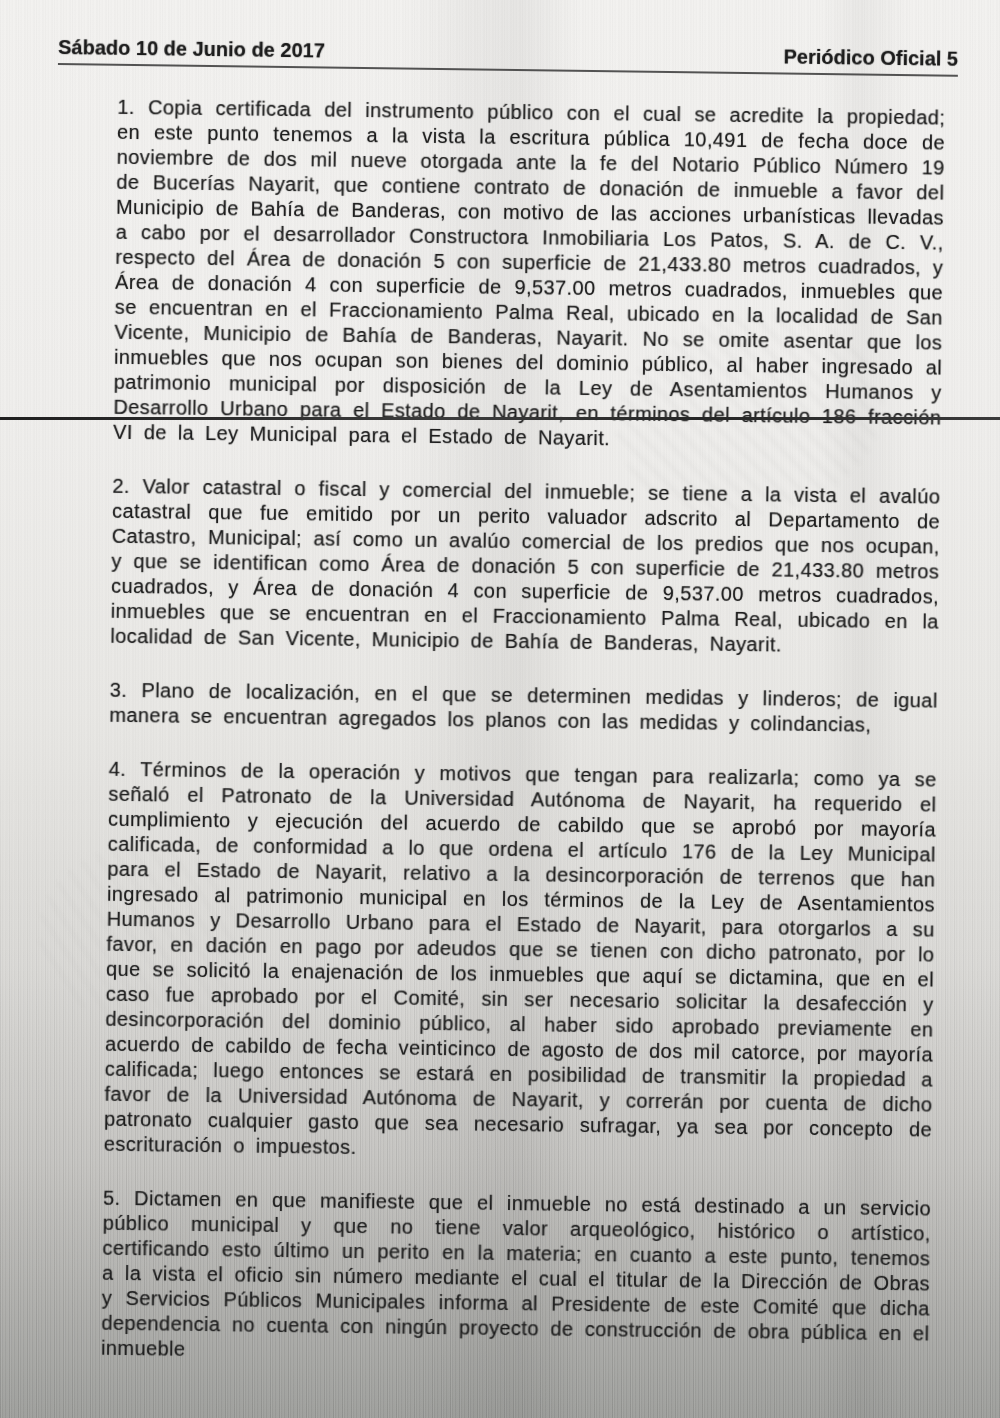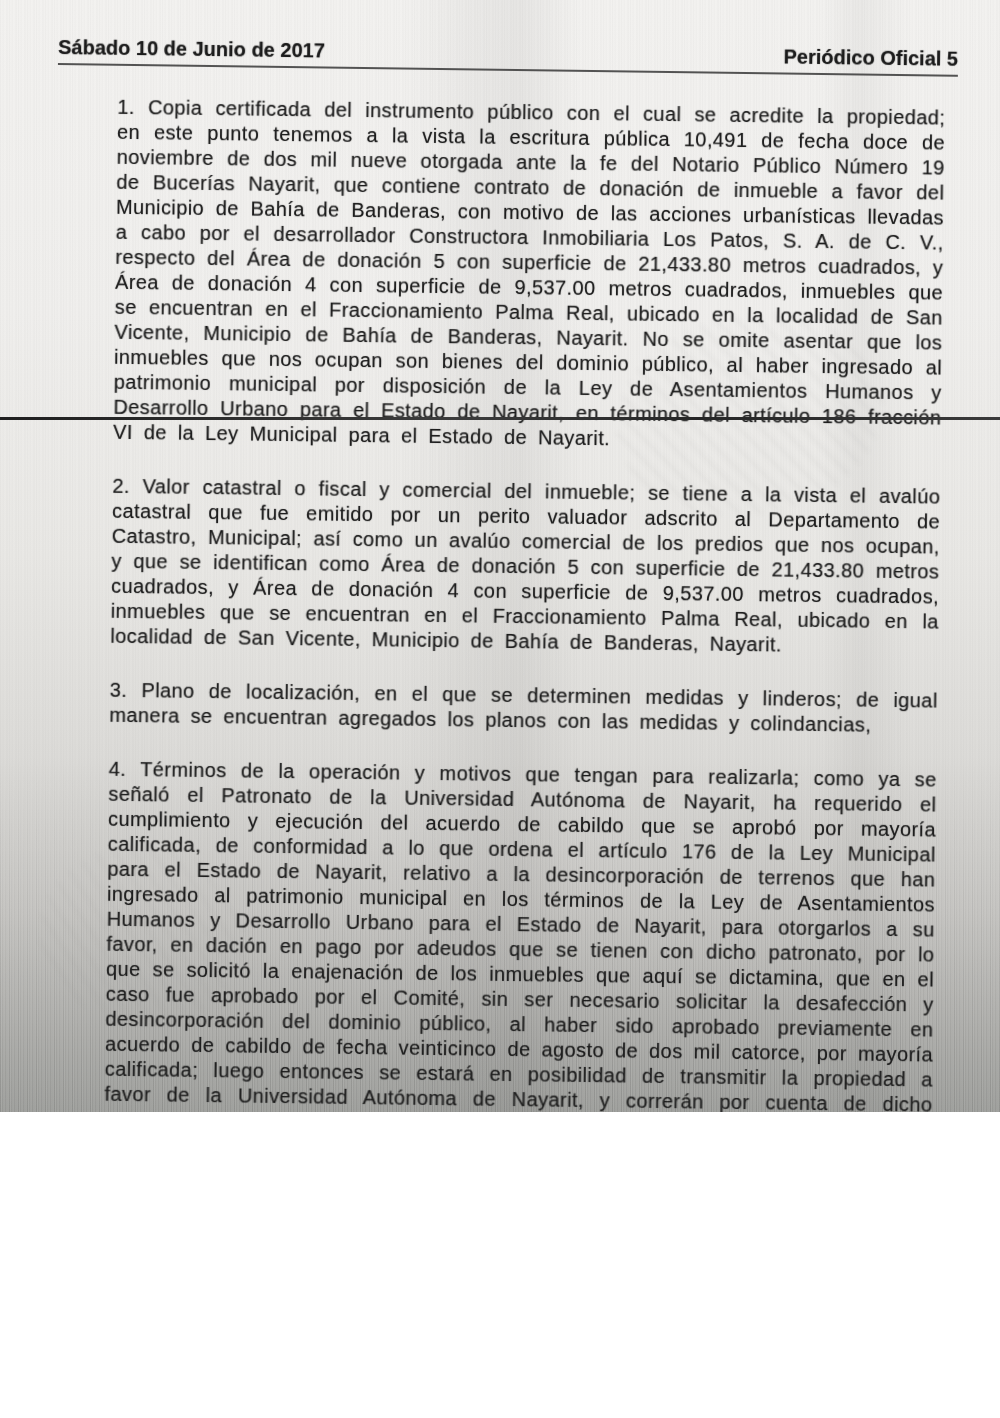--- a/index.html
+++ b/index.html
@@ -4,21 +4,21 @@
 <style>
   html, body {
     margin: 0; padding: 0;
     width: 1000px; height: 1418px;
     background: #ffffff;
     font-family: "Liberation Sans", sans-serif;
     overflow: hidden;
   }
   .page {
     position: absolute; left: 0; top: 0;
-    width: 1000px; height: 1112px;
+    width: 1000px; height: 1418px;
     overflow: hidden;
     background:
       
       repeating-linear-gradient(90deg,
         rgba(70,70,70,0.05) 0px, rgba(70,70,70,0) 2px,
         rgba(60,60,60,0.035) 3px, rgba(255,255,255,0) 5px,
         rgba(80,80,80,0.045) 7px, rgba(255,255,255,0) 9px),
       
       linear-gradient(90deg,
         rgba(0,0,0,0) 0%, rgba(0,0,0,0) 40%,

